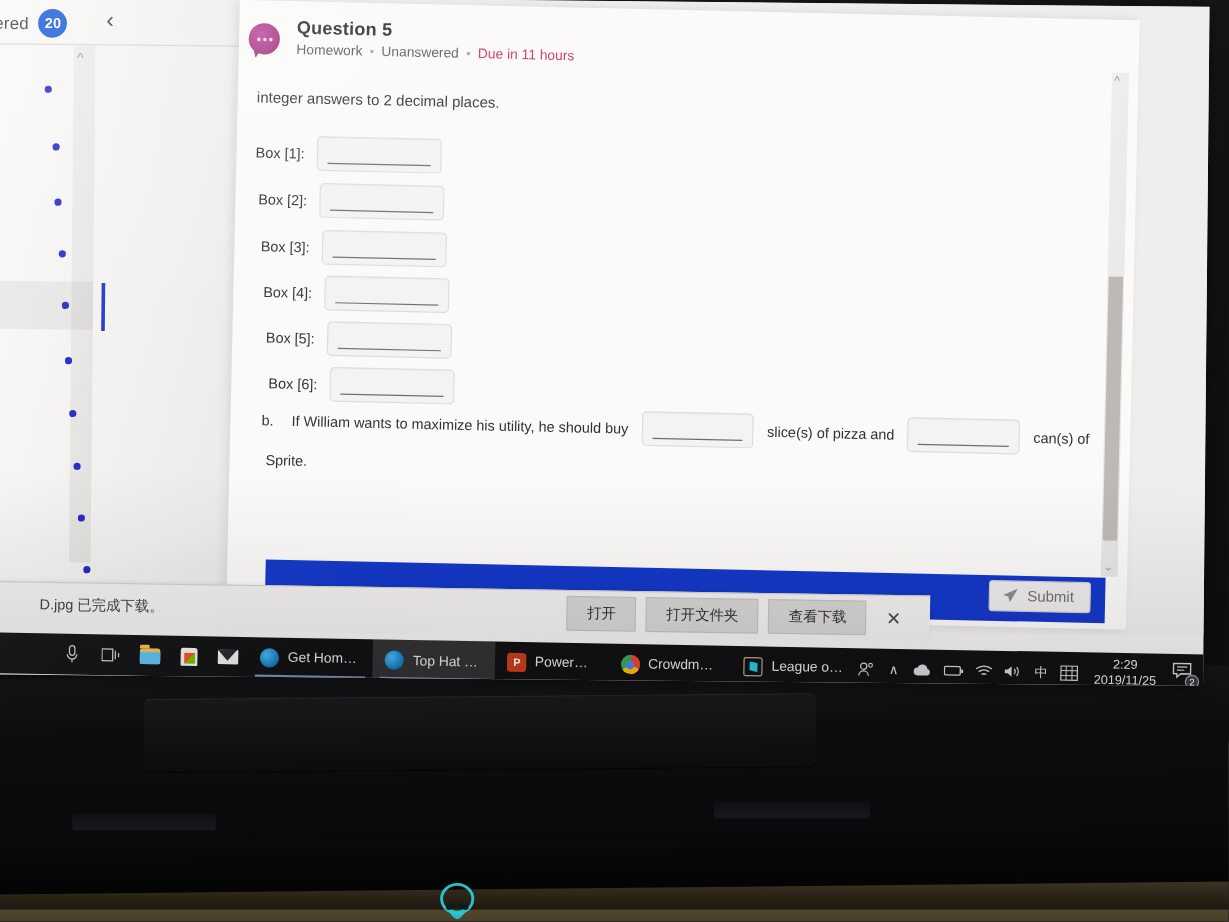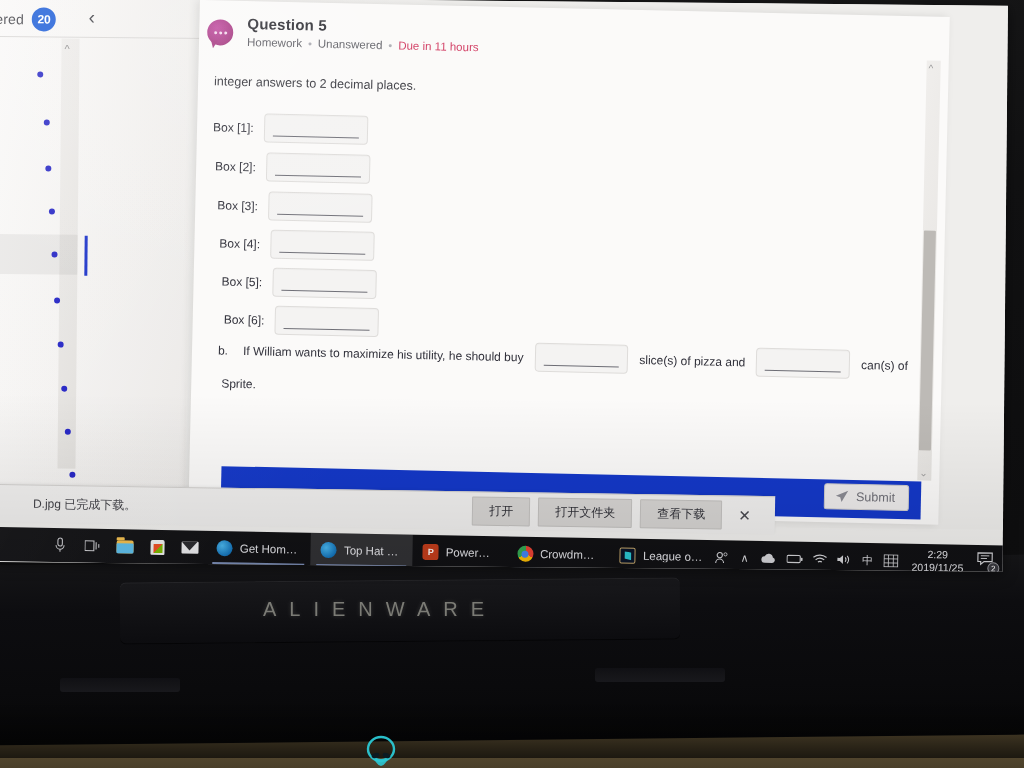--- a/index.html
+++ b/index.html
@@ -298,21 +298,20 @@
 
 <div id="root">
 
   <div class="photo-bg"></div>
   <div class="desk"></div>
   <div class="desk-edge"></div>
   <div class="desk-edge2"></div>
 
   <div class="laptop-body"></div>
   <div class="lid-bar"></div>
-  <div class="alienware-logo">ALIENWARE</div>
   <div class="trackpad-groove"></div>
   <div class="trackpad-groove2"></div>
   <div class="hinge-shadow"></div>
   <svg class="alien-head" viewBox="0 0 42 34">
     <ellipse cx="21" cy="14" rx="13" ry="12" fill="none" stroke="#2bc8d4" stroke-width="2.4" opacity="0.95"></ellipse>
     <path d="M12 20 Q16 30 21 31 Q26 30 30 20 Q25 24 21 24 Q17 24 12 20Z" fill="#2bc8d4" opacity="0.9"></path>
     <ellipse cx="15.5" cy="20.5" rx="4" ry="2.4" fill="#0b1b22" transform="rotate(-20 15.5 20.5)"></ellipse>
     <ellipse cx="26.5" cy="20.5" rx="4" ry="2.4" fill="#0b1b22" transform="rotate(20 26.5 20.5)"></ellipse>
   </svg>
 

